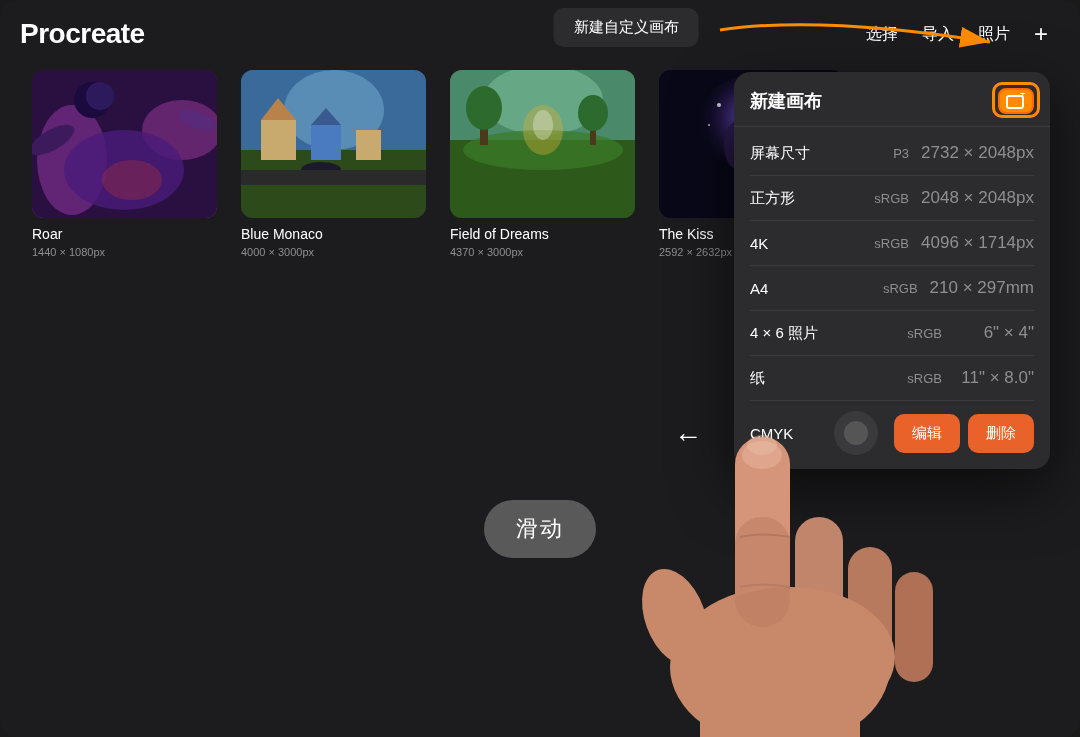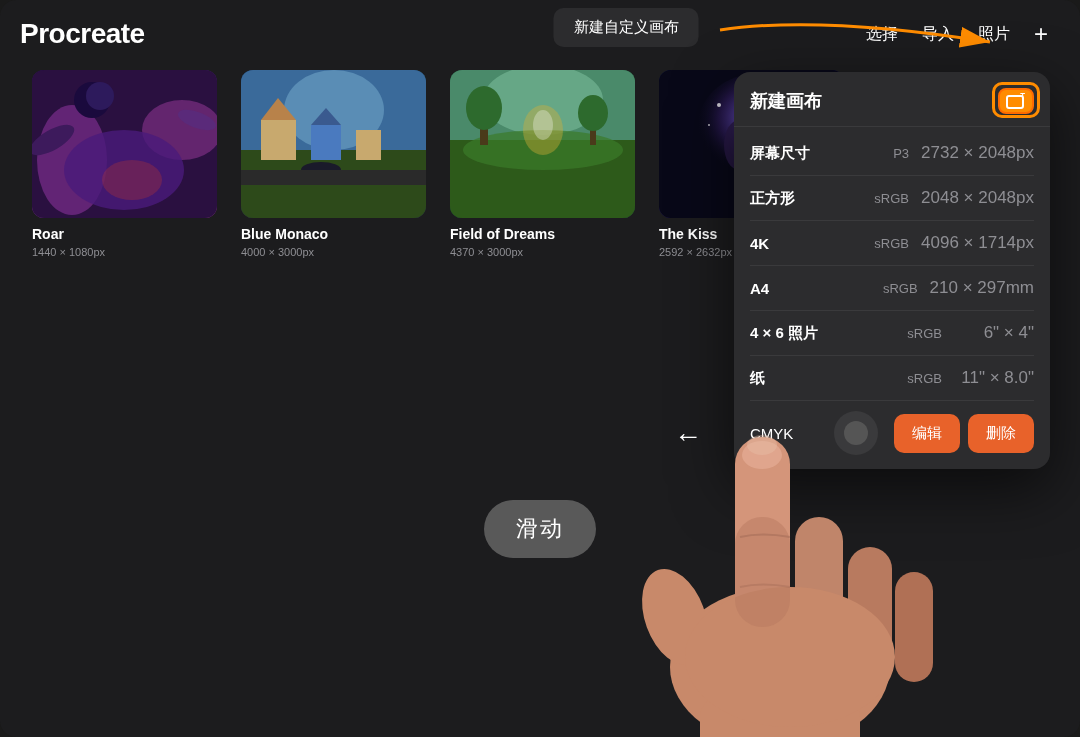--- a/index.html
+++ b/index.html
@@ -167,21 +167,21 @@
       position: absolute;
       inset: 0;
       background: radial-gradient(ellipse at 50% 40%, #ffffff 0%, #8a6aff 15%, transparent 50%),
                   radial-gradient(ellipse at 30% 60%, #4a2a6b 0%, transparent 50%),
                   linear-gradient(180deg, #0a0a2d 0%, #1a0a3d 100%);
     }
 
     .artwork-title {
       color: #ffffff;
       font-size: 14px;
-      font-weight: 700;
+      font-weight: 400;
     }
 
     .artwork-size {
       color: #8e8e93;
       font-size: 11px;
       margin-top: -4px;
     }
 
     
     .new-canvas-panel {
@@ -232,21 +232,21 @@
       display: flex;
       align-items: center;
       padding: 12px 16px;
       cursor: pointer;
       position: relative;
     }
 
     .canvas-row-name {
       color: #ffffff;
       font-size: 15px;
-      font-weight: 700;
+      font-weight: 400;
       flex: 1;
     }
 
     .canvas-row-profile {
       color: #8e8e93;
       font-size: 13px;
       margin-right: 12px;
     }
 
     .canvas-row-size {

